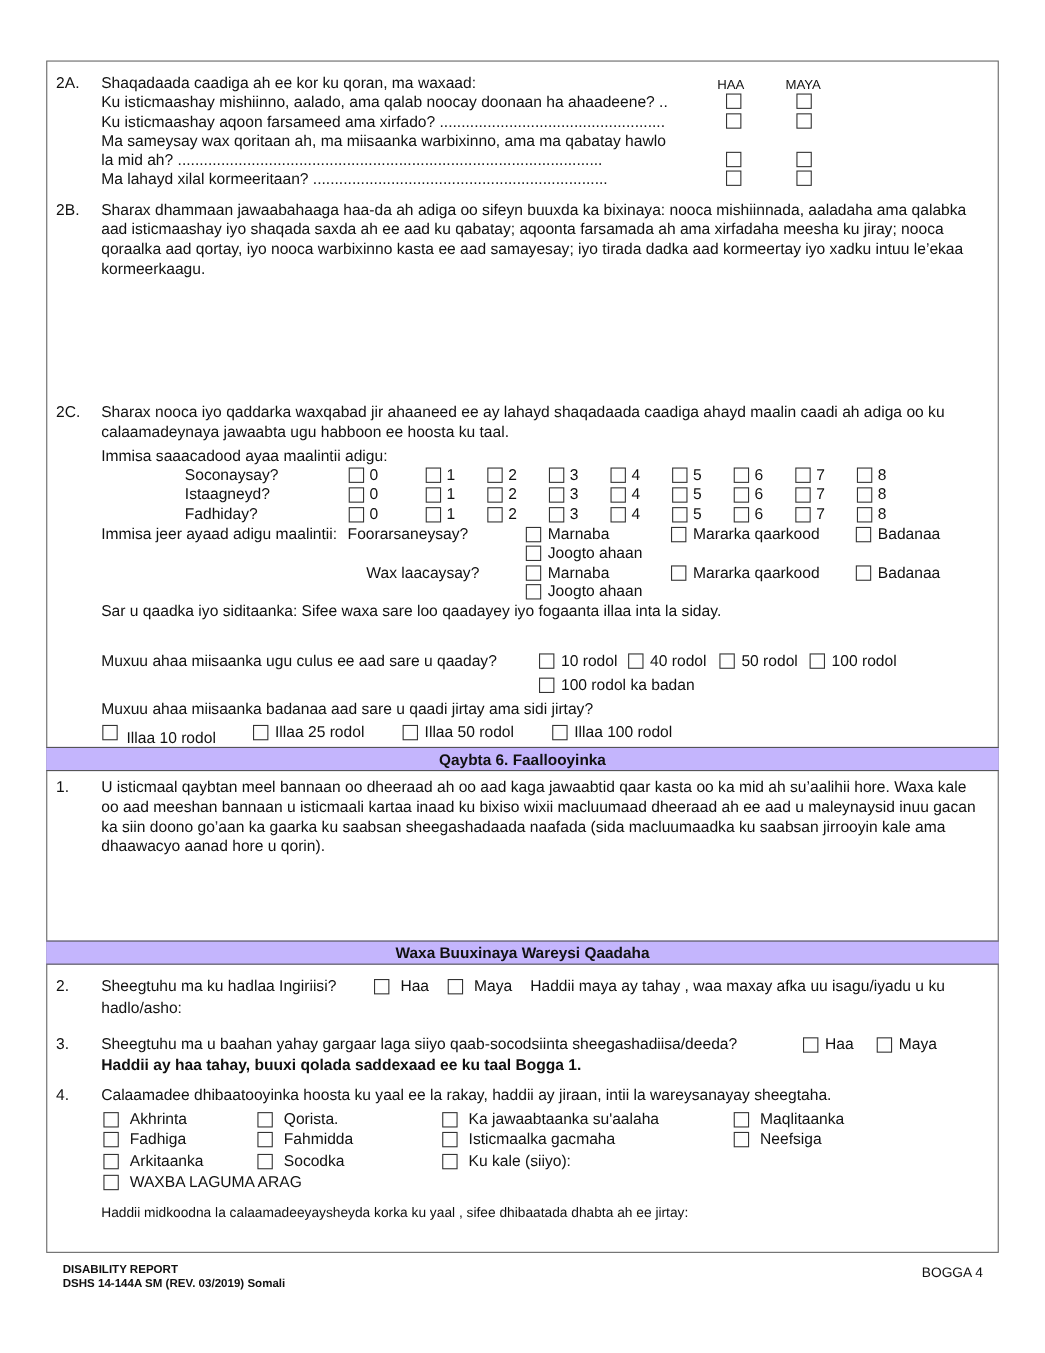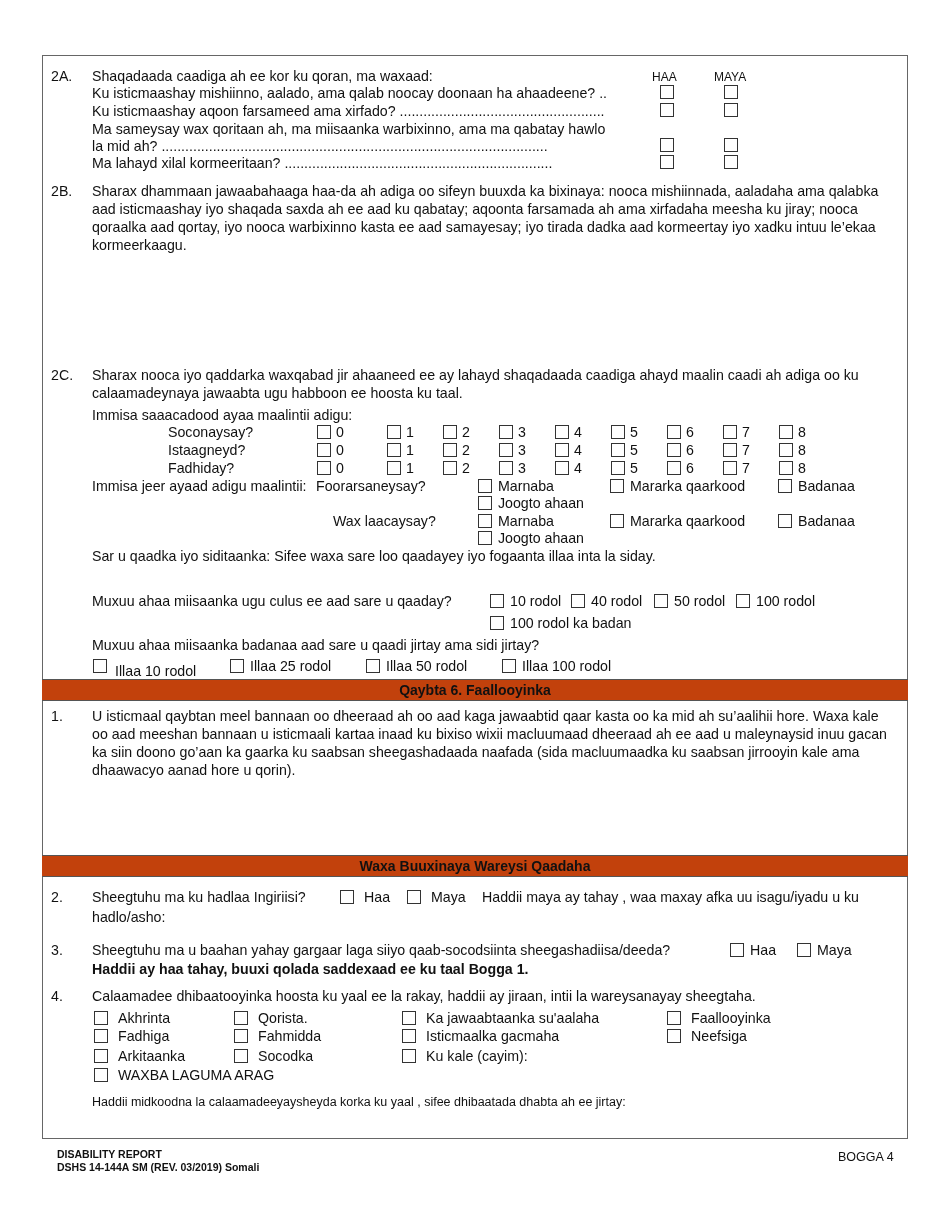--- a/index.html
+++ b/index.html
@@ -1,20 +1,20 @@
 <!DOCTYPE html>
 <html><head>
 <meta charset="utf-8">
 <style>
   * { box-sizing: border-box; margin: 0; padding: 0; }
   html, body { width: 950px; height: 1230px; background: #ffffff; }
   body { position: relative; font-family: "Liberation Sans", sans-serif; color: #111; font-size: 14.2px; line-height: 18px; }
   .abs { position: absolute; white-space: nowrap; }
   .frame { position: absolute; left: 42px; top: 55px; width: 866px; height: 1084px; border: 1.5px solid #666; }
-  .bar { position: absolute; left: 42px; width: 866px; height: 22px; background: #c2410c; border-top: 1.5px solid #555; border-bottom: 1.5px solid #555; text-align: center; font-weight: bold; font-size: 14px; line-height: 20px; }
+  .bar { position: absolute; left: 42px; width: 866px; height: 22px; background: #c4b5fd; border-top: 1.5px solid #555; border-bottom: 1.5px solid #555; text-align: center; font-weight: bold; font-size: 14px; line-height: 20px; }
   .num { position: absolute; left: 51px; }
   .cb { position: absolute; width: 14px; height: 14px; border: 1.2px solid #333; background: #fff; }
   .para { position: absolute; left: 92px; width: 806px; white-space: normal; line-height: 18px; }
   .hdr { font-size: 12px; }
   .foot { font-size: 10.5px; font-weight: bold; line-height: 13px; }
   .bold { font-weight: bold; }
 </style>
 </head>
 <body>
 
@@ -184,37 +184,37 @@
 <div class="abs num" style="top:987px">4.</div>
 <div class="abs" style="left:92px;top:987px">Calaamadee dhibaatooyinka hoosta ku yaal ee la rakay, haddii ay jiraan, intii la wareysanayay sheegtaha.</div>
 
 <div class="cb" style="left:94px;top:1011px"></div>
 <div class="abs" style="left:118px;top:1009px">Akhrinta</div>
 <div class="cb" style="left:234px;top:1011px"></div>
 <div class="abs" style="left:258px;top:1009px">Qorista.</div>
 <div class="cb" style="left:402px;top:1011px"></div>
 <div class="abs" style="left:426px;top:1009px">Ka jawaabtaanka su'aalaha</div>
 <div class="cb" style="left:667px;top:1011px"></div>
-<div class="abs" style="left:691px;top:1009px">Faallooyinka</div>
+<div class="abs" style="left:691px;top:1009px">Maqlitaanka</div>
 
 <div class="cb" style="left:94px;top:1029px"></div>
 <div class="abs" style="left:118px;top:1027px">Fadhiga</div>
 <div class="cb" style="left:234px;top:1029px"></div>
 <div class="abs" style="left:258px;top:1027px">Fahmidda</div>
 <div class="cb" style="left:402px;top:1029px"></div>
 <div class="abs" style="left:426px;top:1027px">Isticmaalka gacmaha</div>
 <div class="cb" style="left:667px;top:1029px"></div>
 <div class="abs" style="left:691px;top:1027px">Neefsiga</div>
 
 <div class="cb" style="left:94px;top:1049px"></div>
 <div class="abs" style="left:118px;top:1047px">Arkitaanka</div>
 <div class="cb" style="left:234px;top:1049px"></div>
 <div class="abs" style="left:258px;top:1047px">Socodka</div>
 <div class="cb" style="left:402px;top:1049px"></div>
-<div class="abs" style="left:426px;top:1047px">Ku kale (cayim):</div>
+<div class="abs" style="left:426px;top:1047px">Ku kale (siiyo):</div>
 
 <div class="cb" style="left:94px;top:1068px"></div>
 <div class="abs" style="left:118px;top:1066px">WAXBA LAGUMA ARAG</div>
 
 <div class="abs" style="left:92px;top:1093px;font-size:12.5px">Haddii midkoodna la calaamadeeyaysheyda korka ku yaal , sifee dhibaatada dhabta ah ee jirtay:</div>
 <div class="abs" style="left:92px;top:1110px;width:806px;height:24px"></div>
 
 <div class="abs foot" style="left:57px;top:1148px">DISABILITY REPORT</div>
 <div class="abs foot" style="left:57px;top:1161px">DSHS 14-144A SM (REV. 03/2019) Somali</div>
 <div class="abs" style="left:838px;top:1148px;font-size:12.5px">BOGGA 4</div>

